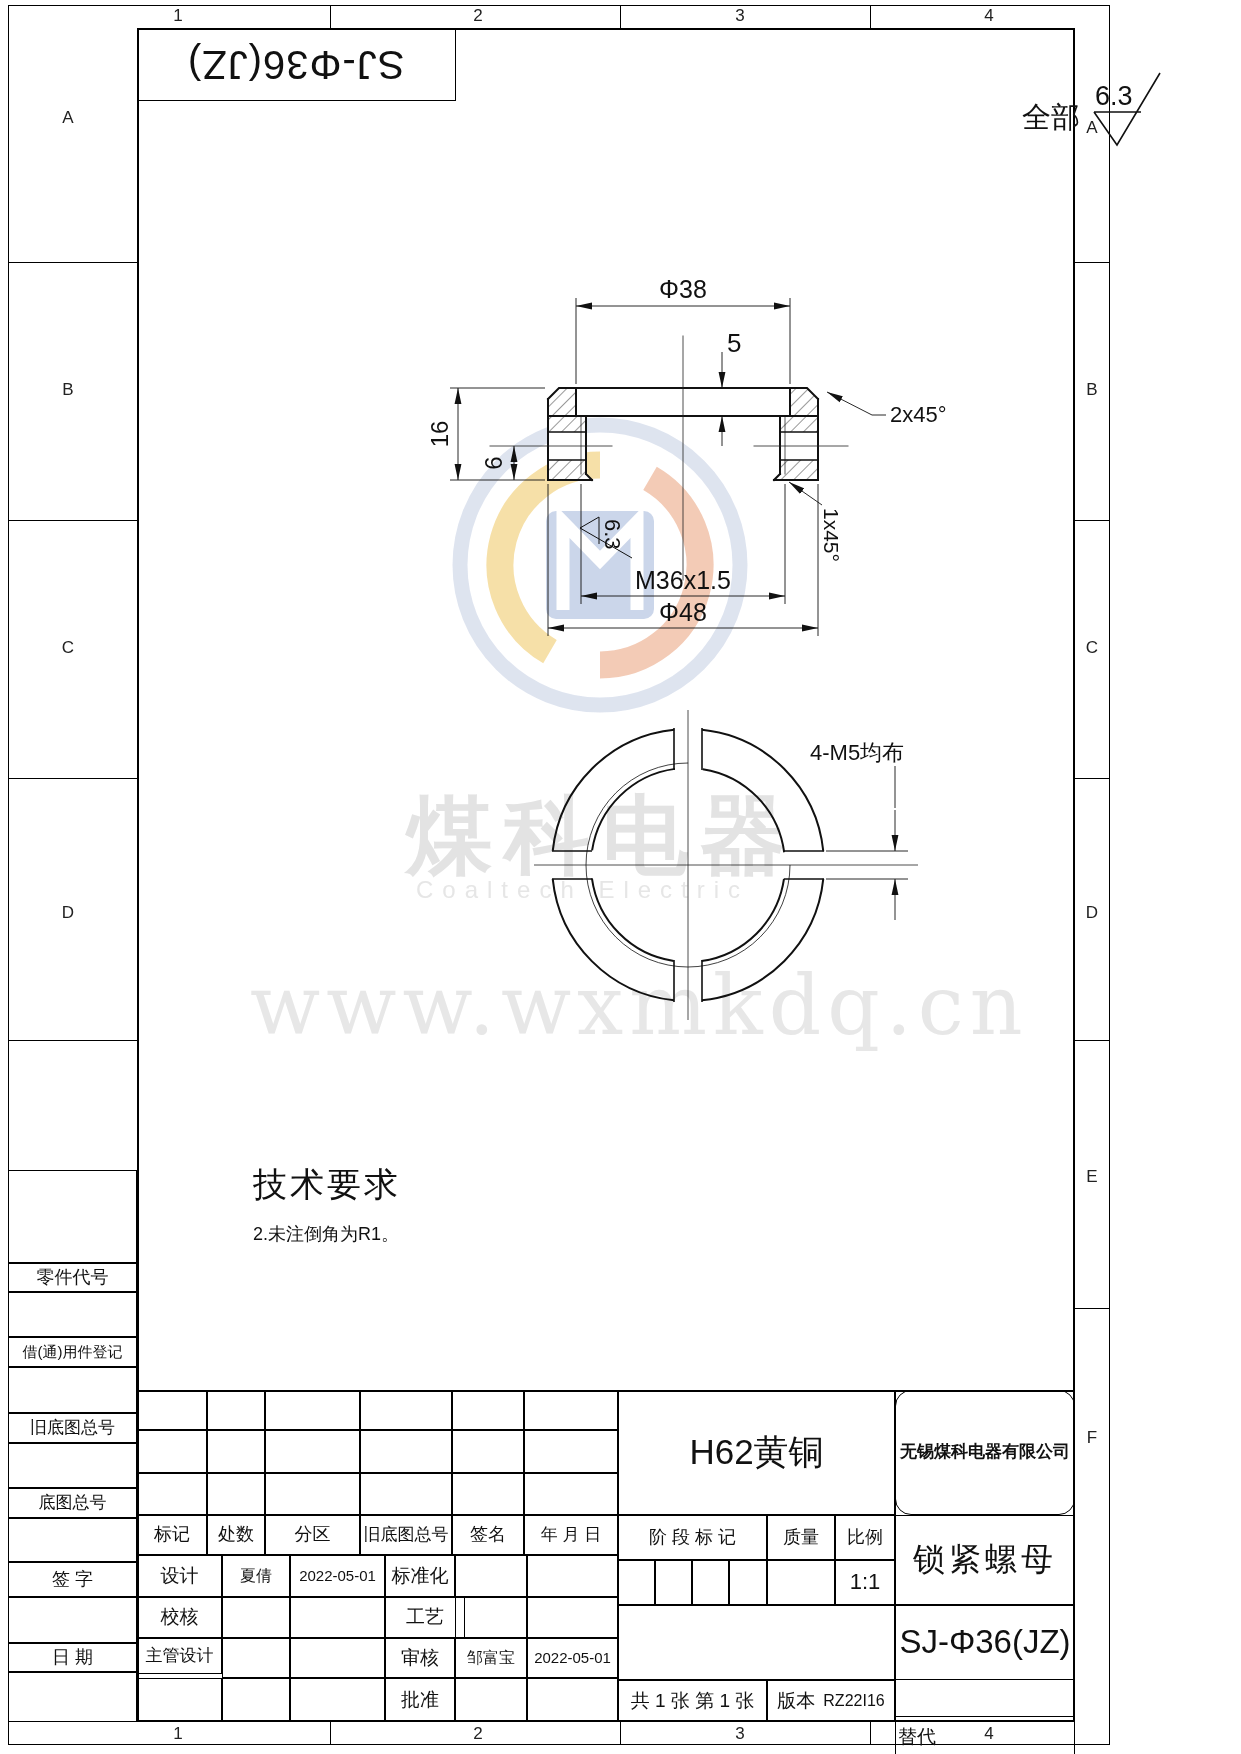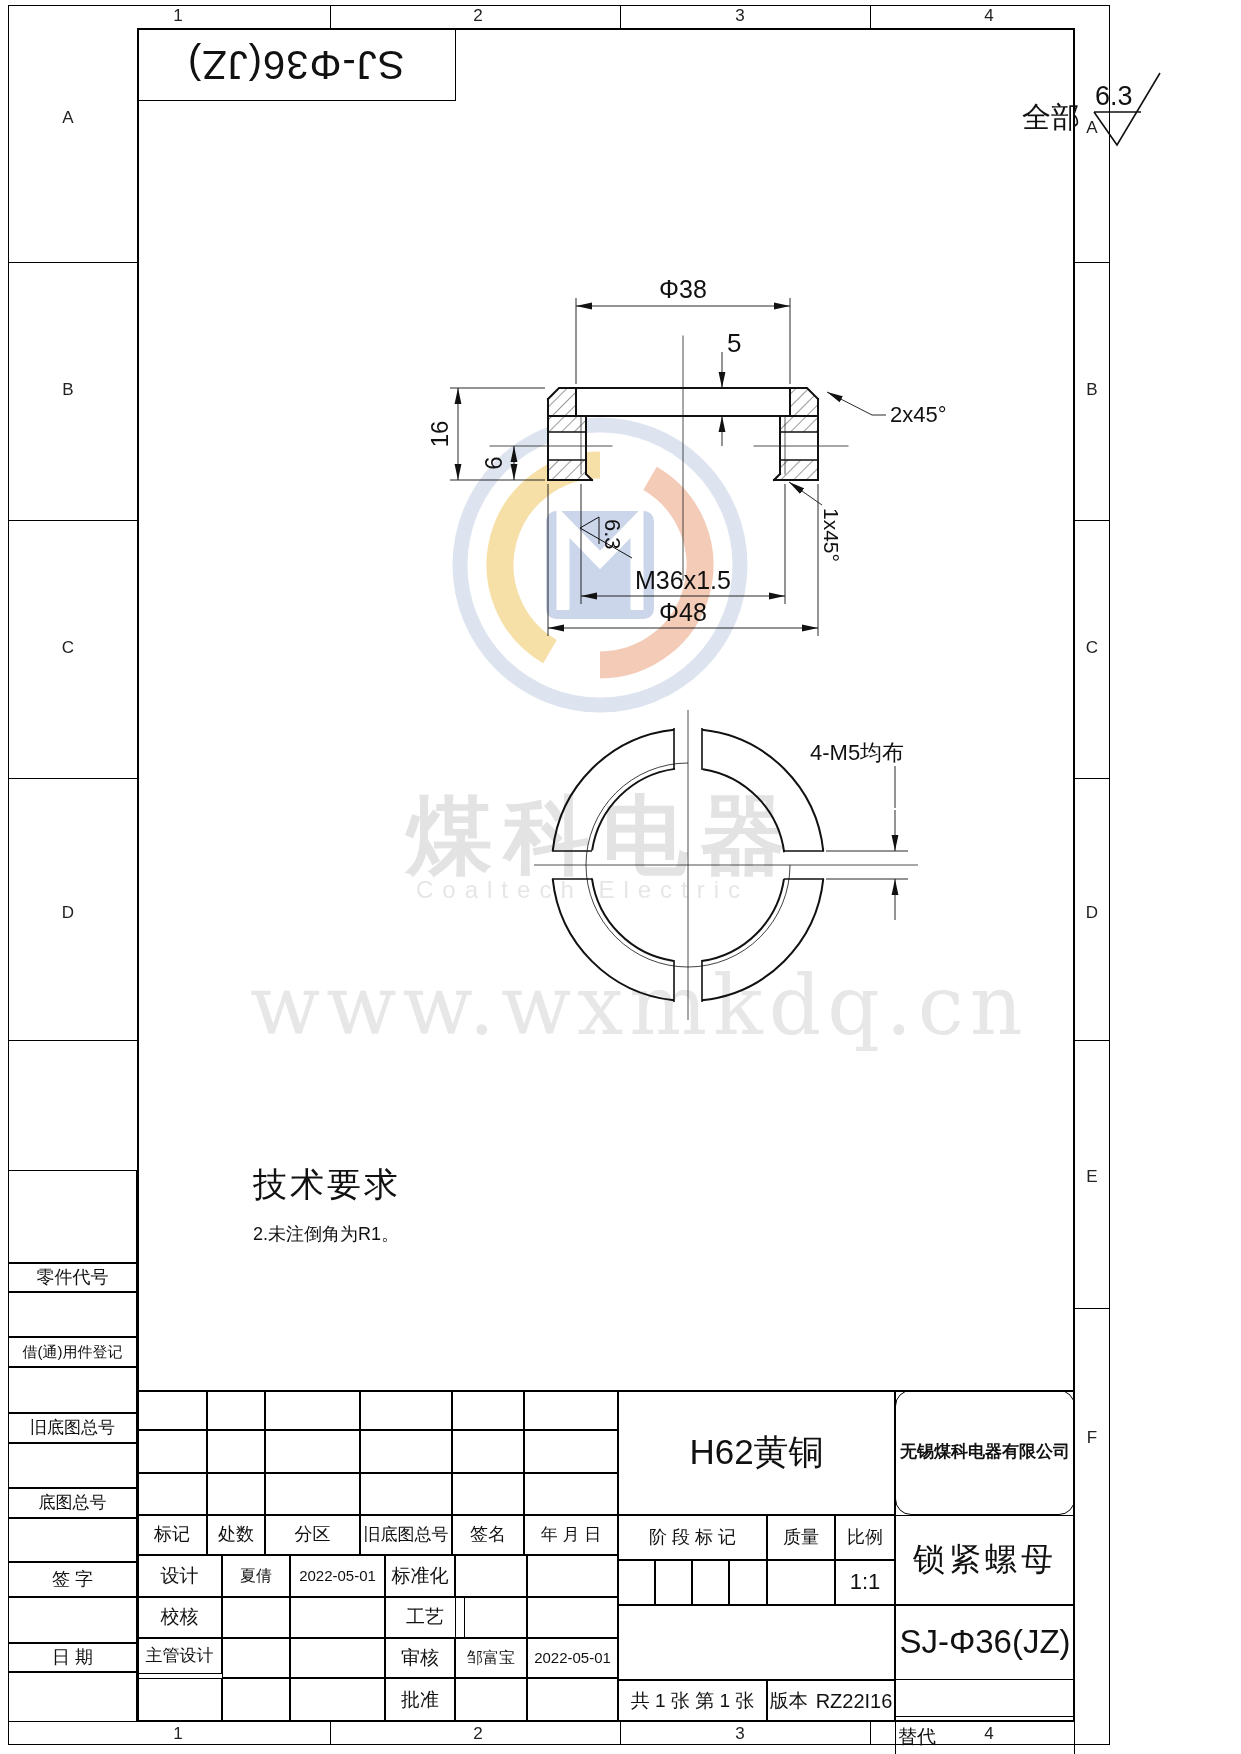--- a/index.html
+++ b/index.html
@@ -246,21 +246,21 @@
   <div class="cell ui" style="left:692px;top:1560px;width:37px;height:45px;"></div>
   <div class="cell ui" style="left:729px;top:1560px;width:38px;height:45px;"></div>
   <div class="cell ui" style="left:767px;top:1560px;width:68px;height:45px;"></div>
   <div class="cell ui" style="left:835px;top:1560px;width:60px;height:45px;font-size:22px;">1:1</div>
   <div class="cell ui" style="left:895px;top:1515px;width:180px;height:90px;font-size:32px;letter-spacing:4px;">锁紧螺母</div>
   <div class="cell ui" style="left:618px;top:1605px;width:277px;height:75px;"></div>
   <div class="cell ui" style="left:895px;top:1605px;width:180px;height:75px;font-size:33px;">SJ-Φ36(JZ)</div>
   <div class="cell ui" style="left:618px;top:1680px;width:149px;height:42px;font-size:19px;">共 1 张  第 1 张</div>
   <div class="cell ui" style="left:767px;top:1680px;width:128px;height:42px;font-size:19px;gap:8px;">
     <span>版本</span>
-    <span style="font-size:20px;text-align:center;">RZ22I16</span>
+    <span style="font-size:16px;text-align:center;">RZ22I16</span>
   </div>
   <div class="cell ui" style="left:895px;top:1716px;width:180px;height:42px;font-size:19px;justify-content:flex-start;padding-left:2px;">替代</div>
 
   <div class="abs ui" style="left:137px;top:1390px;width:938px;height:332px;border:2px solid #000;box-sizing:border-box;pointer-events:none;"></div>
   <div class="line ui" style="left:617px;top:1390px;width:2px;height:332px;"></div>
   <div class="line ui" style="left:894px;top:1390px;width:2px;height:332px;"></div>
 
 </div>
 
 </body></html>

